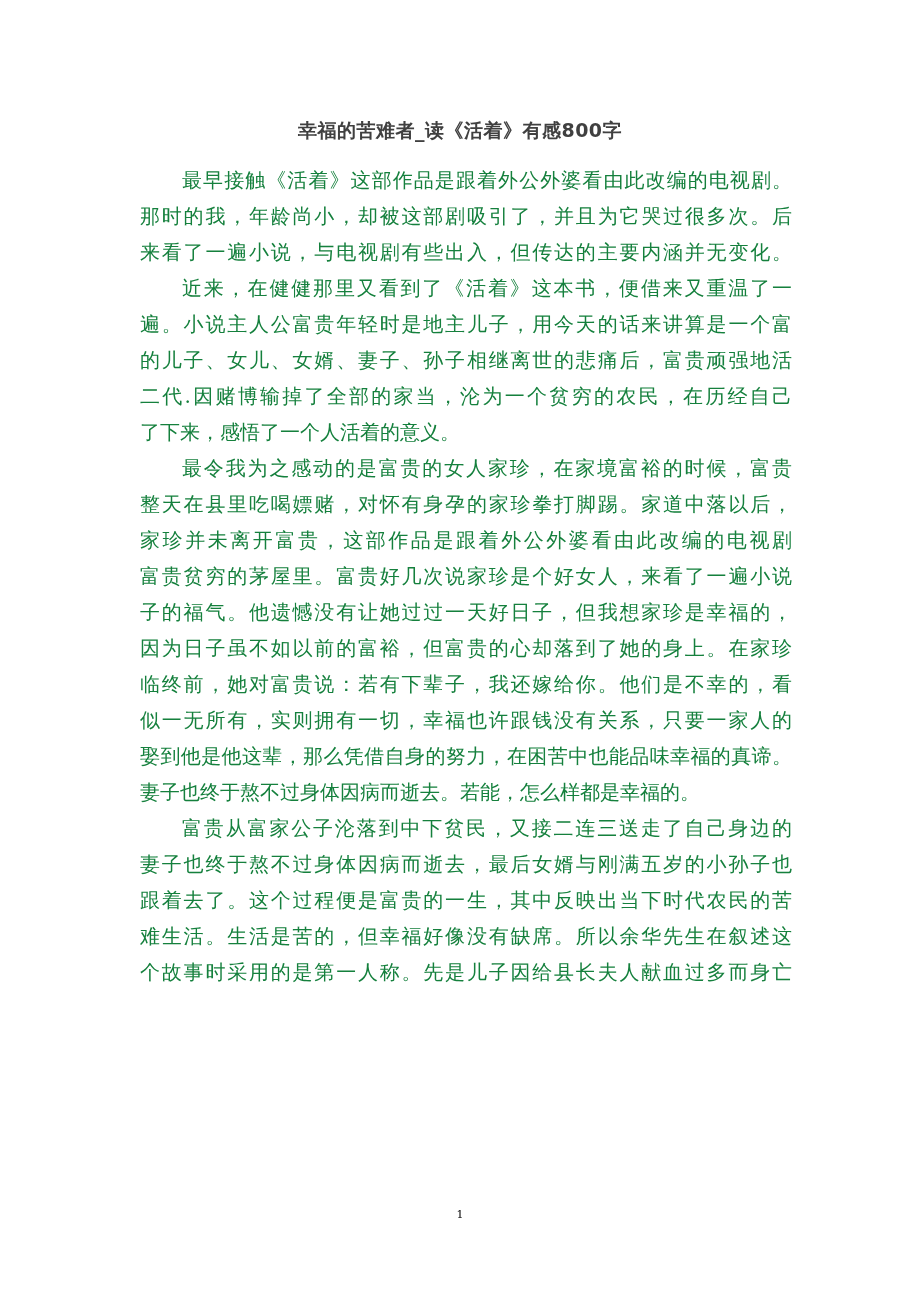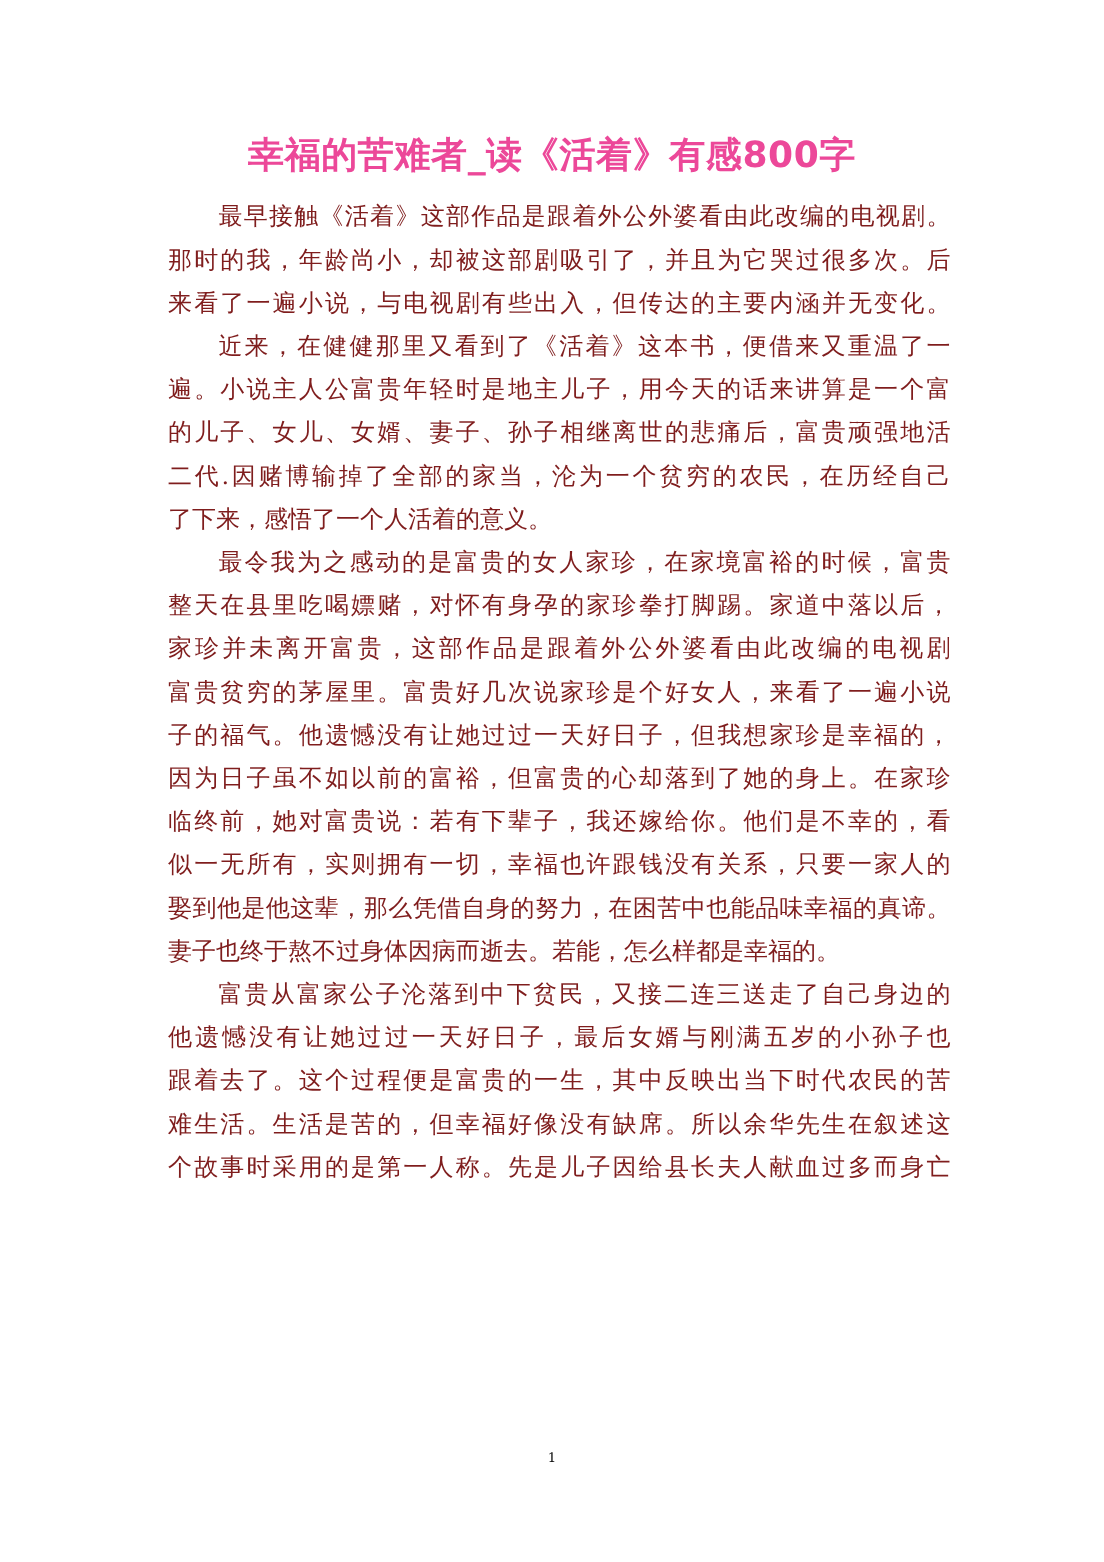--- a/index.html
+++ b/index.html
@@ -1,26 +1,26 @@
 <!DOCTYPE html>
 <html><head>
   <meta charset="utf-8">
   <style>
     html, body { margin: 0; padding: 0; background: #ffffff; }
     body { width: 920px; height: 1302px; position: relative; overflow: hidden; }
     .page { position: absolute; left: 0; top: 0; width: 920px; height: 1302px; background: #fff; }
     .title {
       position: absolute; left: 0; top: 112px; width: 920px; text-align: center;
       font-family: "DejaVu Sans", "Liberation Sans", sans-serif; font-weight: bold;
-      font-size: 30px; color: #ec4899; line-height: 36px; letter-spacing: 0.5px;
+      font-size: 19px; color: #404040; line-height: 36px; letter-spacing: 0.5px;
     }
     .body {
       position: absolute; left: 140px; top: 162px; width: 652px;
       font-family: "DejaVu Serif", "Liberation Serif", serif;
-      font-size: 20px; color: #7f1d1d; line-height: 36px;
+      font-size: 20px; color: #15803d; line-height: 36px;
     }
     .line { display: block; white-space: nowrap; height: 36px; text-align: justify; text-align-last: justify; }
     .line.last { text-align-last: left; }
     .line.indent { padding-left: 42px; }
     .page-number {
       position: absolute; left: 0; top: 1208px; width: 920px; text-align: center;
       font-family: "DejaVu Serif", serif; font-size: 11px; color: #000;
     }
   </style>
 </head>
@@ -53,21 +53,21 @@
       <span class="line">子的福气。他遗憾没有让她过过一天好日子，但我想家珍是幸福的，</span>
       <span class="line">因为日子虽不如以前的富裕，但富贵的心却落到了她的身上。在家珍</span>
       <span class="line">临终前，她对富贵说：若有下辈子，我还嫁给你。他们是不幸的，看</span>
       <span class="line">似一无所有，实则拥有一切，幸福也许跟钱没有关系，只要一家人的</span>
       <span class="line">娶到他是他这辈，那么凭借自身的努力，在困苦中也能品味幸福的真谛。</span>
       <span class="line last">妻子也终于熬不过身体因病而逝去。若能，怎么样都是幸福的。</span>
     </div>
 
     <div>
       <span class="line indent">富贵从富家公子沦落到中下贫民，又接二连三送走了自己身边的</span>
-      <span class="line">他遗憾没有让她过过一天好日子，最后女婿与刚满五岁的小孙子也</span>
+      <span class="line">妻子也终于熬不过身体因病而逝去，最后女婿与刚满五岁的小孙子也</span>
       <span class="line">跟着去了。这个过程便是富贵的一生，其中反映出当下时代农民的苦</span>
       <span class="line">难生活。生活是苦的，但幸福好像没有缺席。所以余华先生在叙述这</span>
       <span class="line">个故事时采用的是第一人称。先是儿子因给县长夫人献血过多而身亡</span>
     </div>
   </div>
 
   <div class="page-number">1</div>
 </div>
 
 </body></html>

